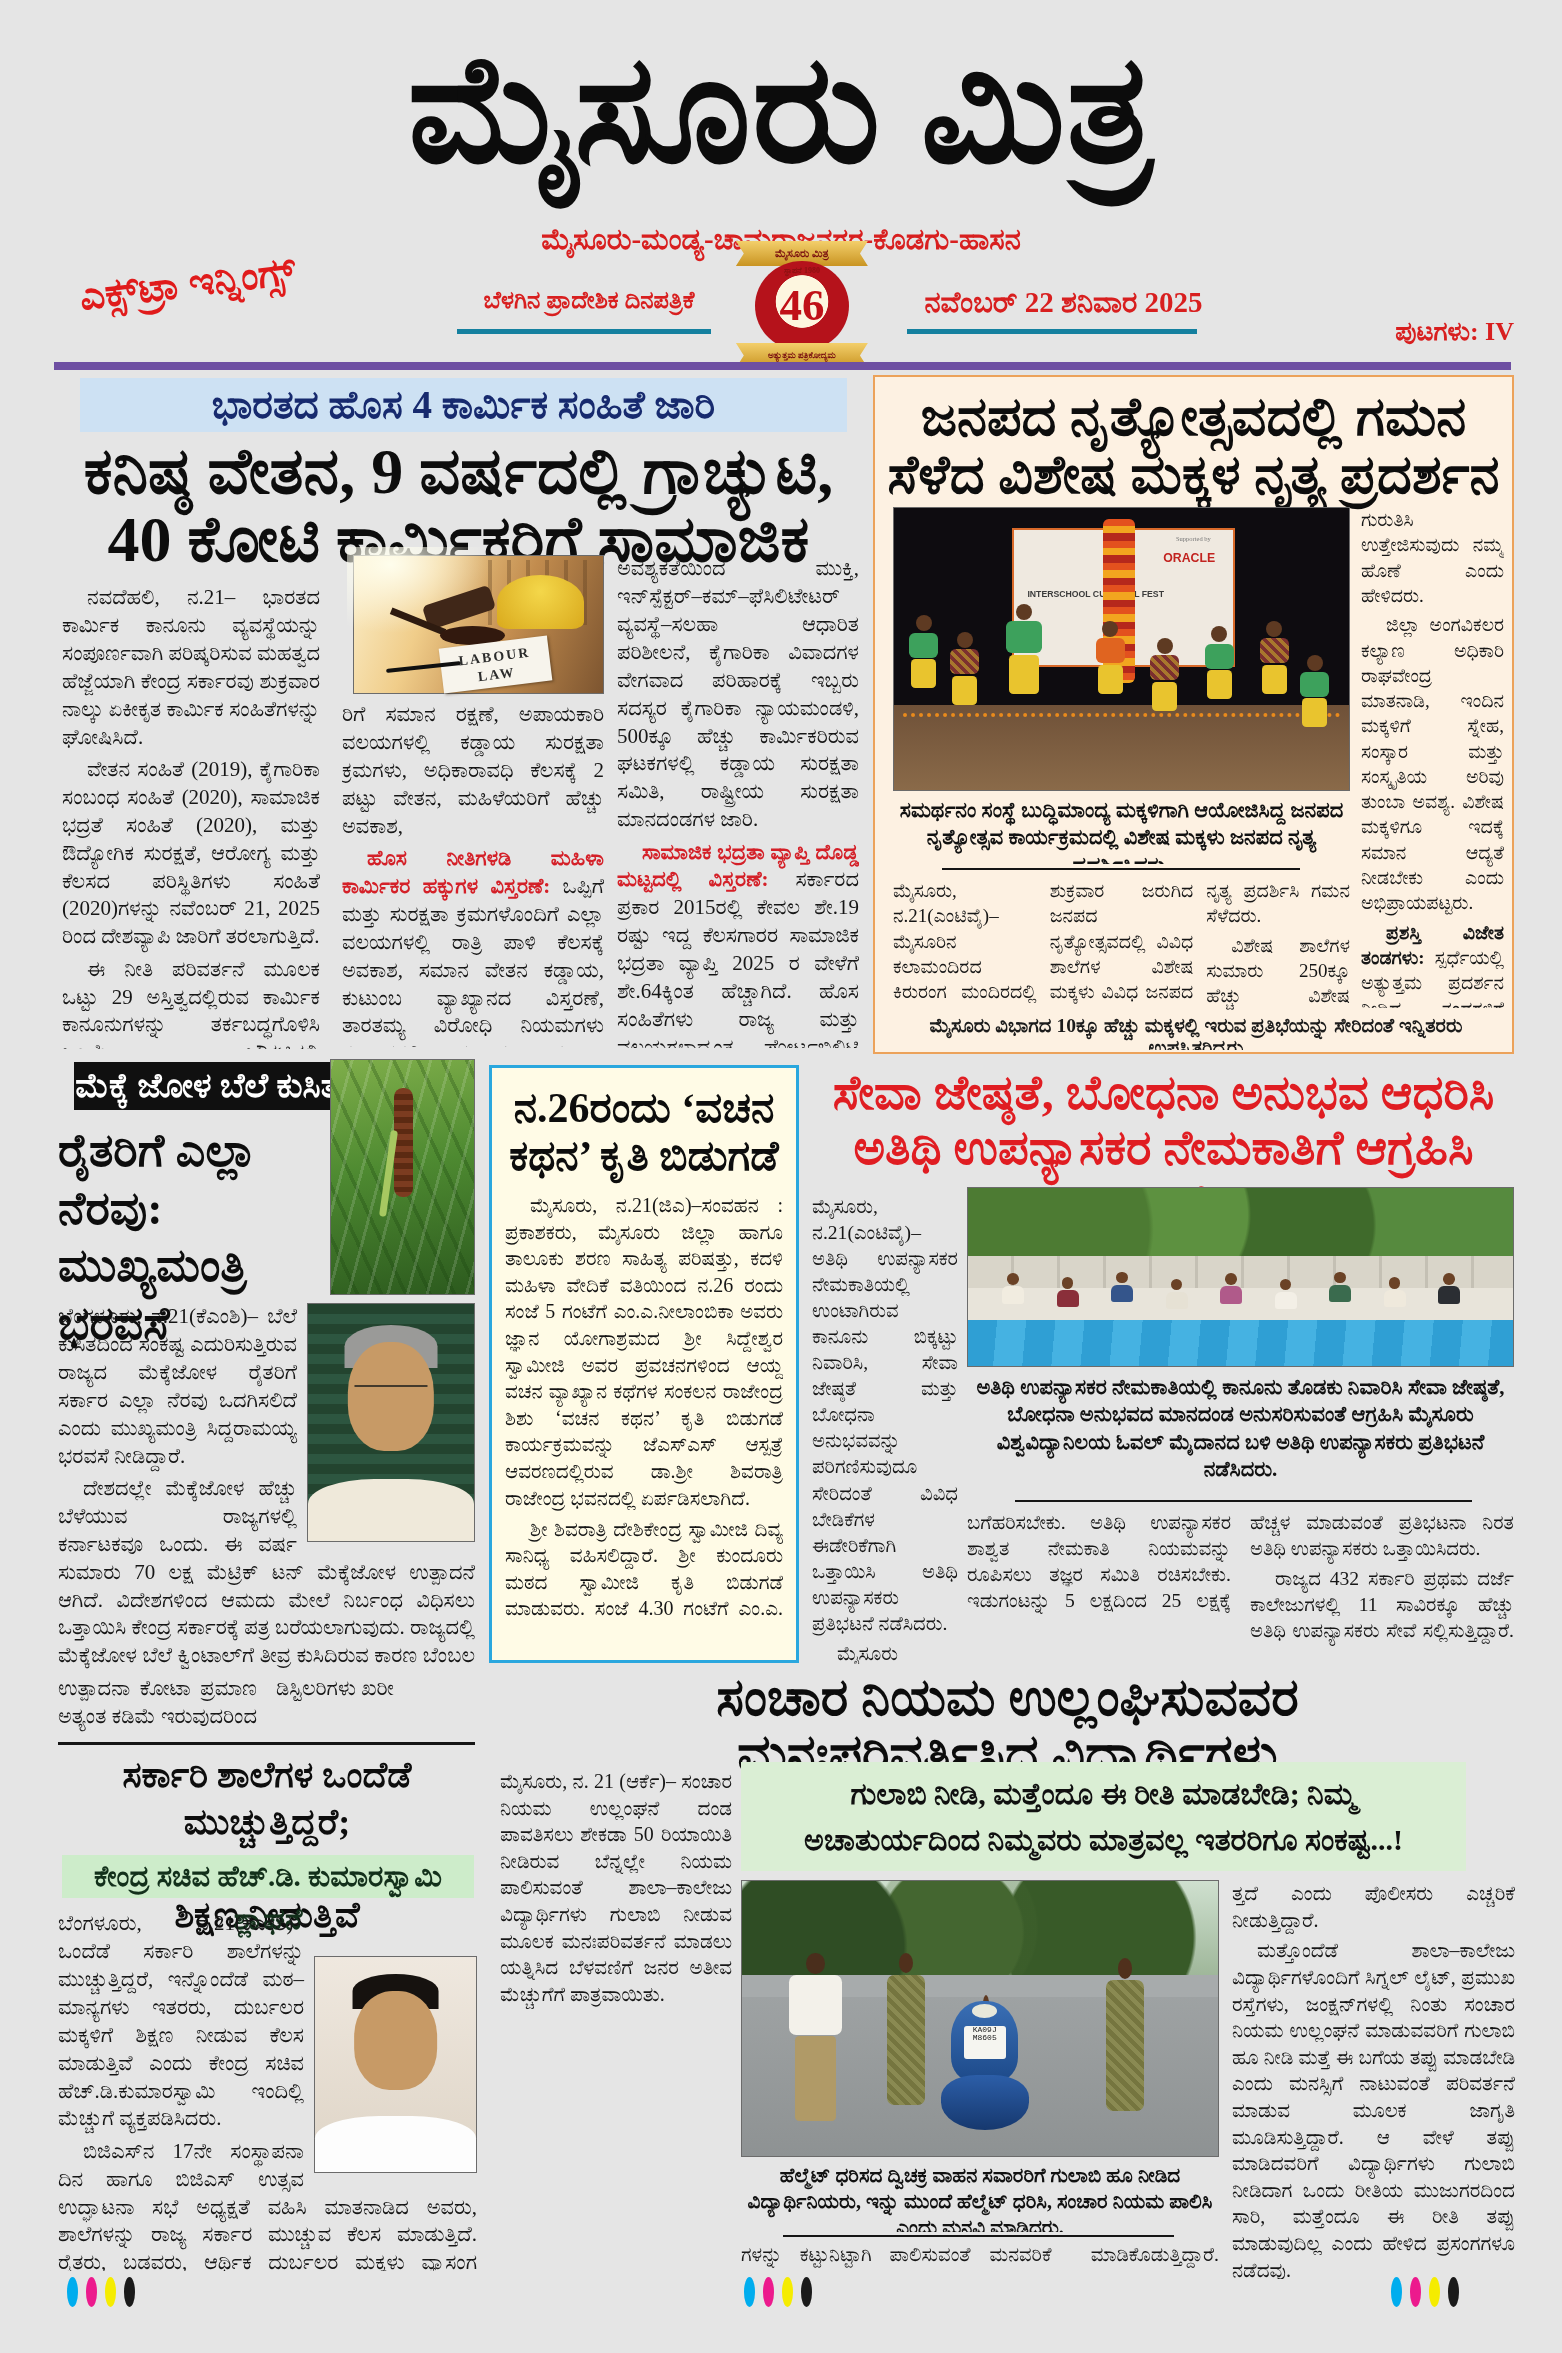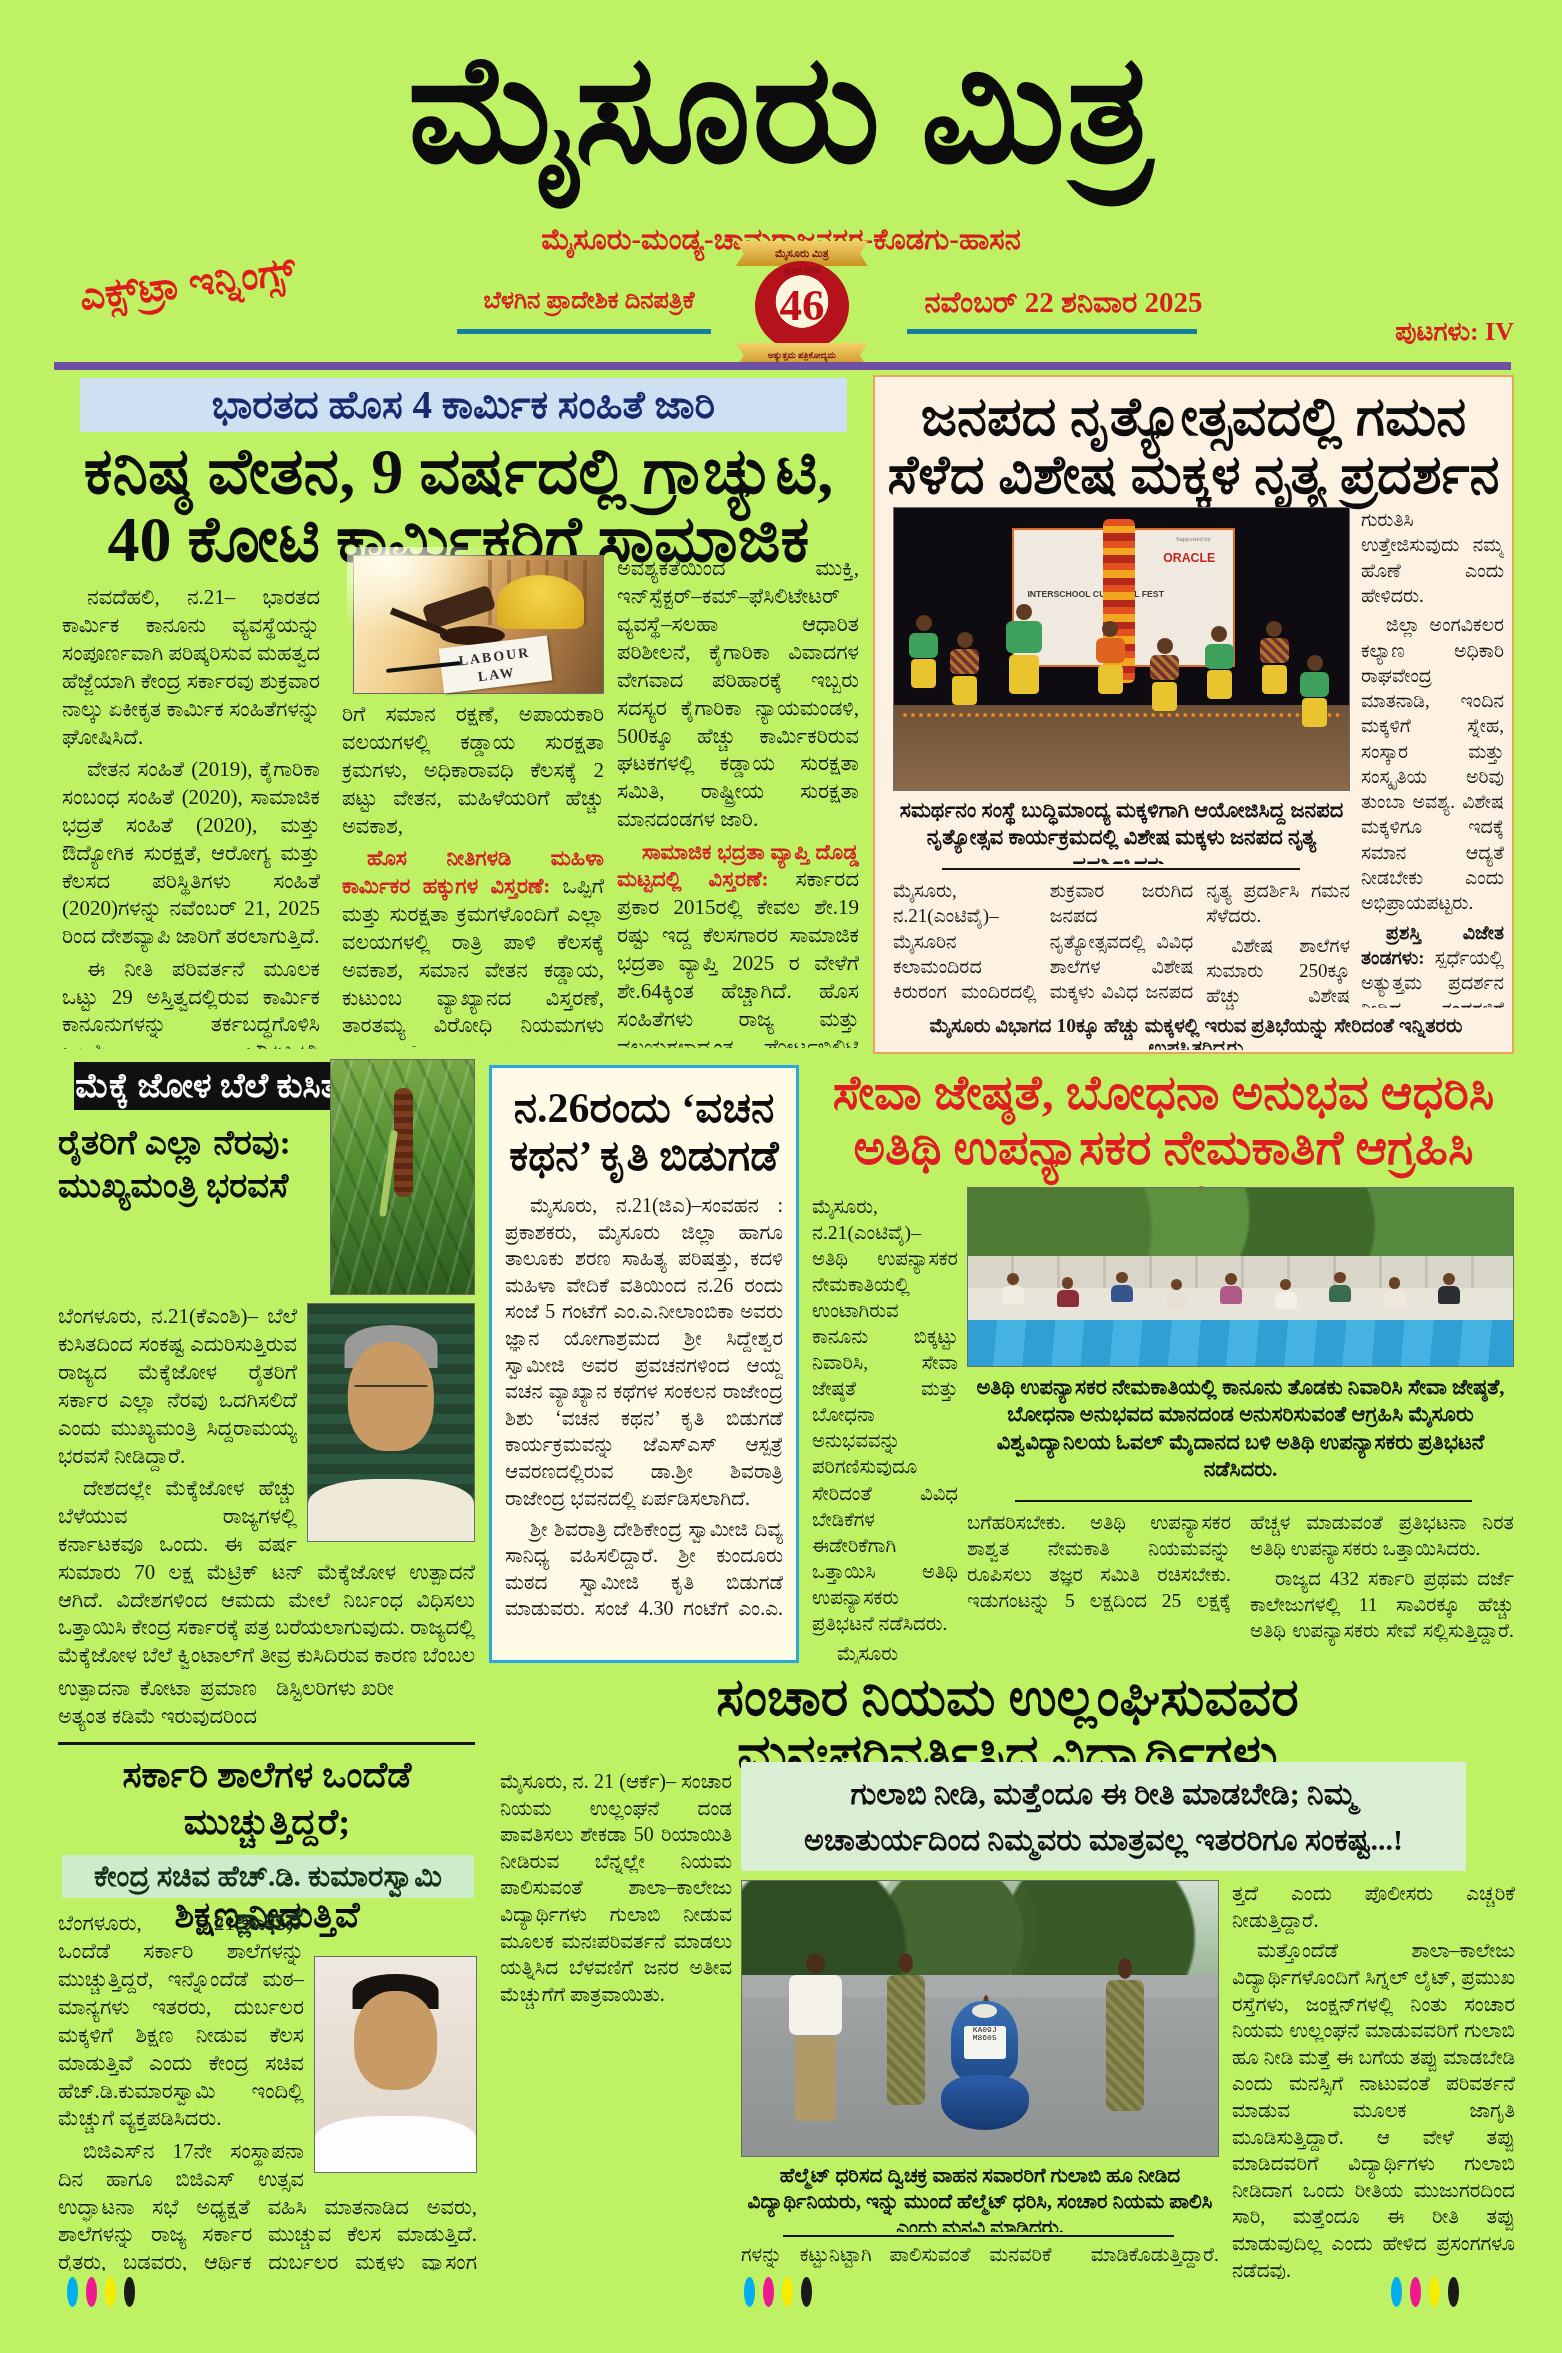--- a/index.html
+++ b/index.html
@@ -1,16 +1,16 @@
 <!DOCTYPE html>
 <html style="font-size:11.6px"><head>
 <meta charset="utf-8">
 <style>
   html,body{margin:0;padding:0;background:#ffffff;}
-  #page{position:relative;width:1562px;height:2354px;background:#bef264;overflow:hidden;
+  #page{position:relative;width:1562px;height:2354px;background:#e5e5e5;overflow:hidden;
         font-family:"Liberation Serif", serif;color:#1b1b1b;}
   .abs{position:absolute;}
   .ctr{text-align:center;}
   .just{text-align:justify;}
   .bold{font-weight:bold;}
   .clip{overflow:hidden;}
 
   
   .masthead{left:0;right:0;top:35px;text-align:center;font-size:151px;line-height:1.0;
             font-weight:900;color:#0c0c0c;letter-spacing:1.4px;}
@@ -299,21 +299,21 @@
   </div>
 
   <div class="abs" style="left:74px;top:1062px;width:266px;height:48px;background:#101010;color:#fff;font-size:34px;font-weight:900;text-align:center;line-height:48px;">ಮೆಕ್ಕೆ ಜೋಳ ಬೆಲೆ ಕುಸಿತ</div>
 
   <div class="abs photo ph-maize" style="left:330px;top:1059px;width:145px;height:236px;">
     <div class="leaves"></div>
     <div class="cob"></div>
     <div class="husk"></div>
   </div>
 
-  <div class="abs" style="left:58px;top:1122px;width:270px;font-size:34px;font-weight:900;line-height:1.25;color:#0d0d0d;">
+  <div class="abs" style="left:58px;top:1122px;width:270px;font-size:46px;font-weight:900;line-height:1.25;color:#0d0d0d;">
     <div>ರೈತರಿಗೆ ಎಲ್ಲಾ ನೆರವು:</div>
     <div>ಮುಖ್ಯಮಂತ್ರಿ ಭರವಸೆ</div>
   </div>
 
   <div class="abs body-txt just clip" style="left:58px;top:1303px;width:417px;height:366px;">
     <div class="photo ph-sidda portrait" style="float:right;width:168px;height:239px;margin:0 0 5.8px 10px;position:relative;">
       <div class="hair"></div>
       <div class="face"></div>
       <div class="glasses"></div>
       <div class="dress"></div>

